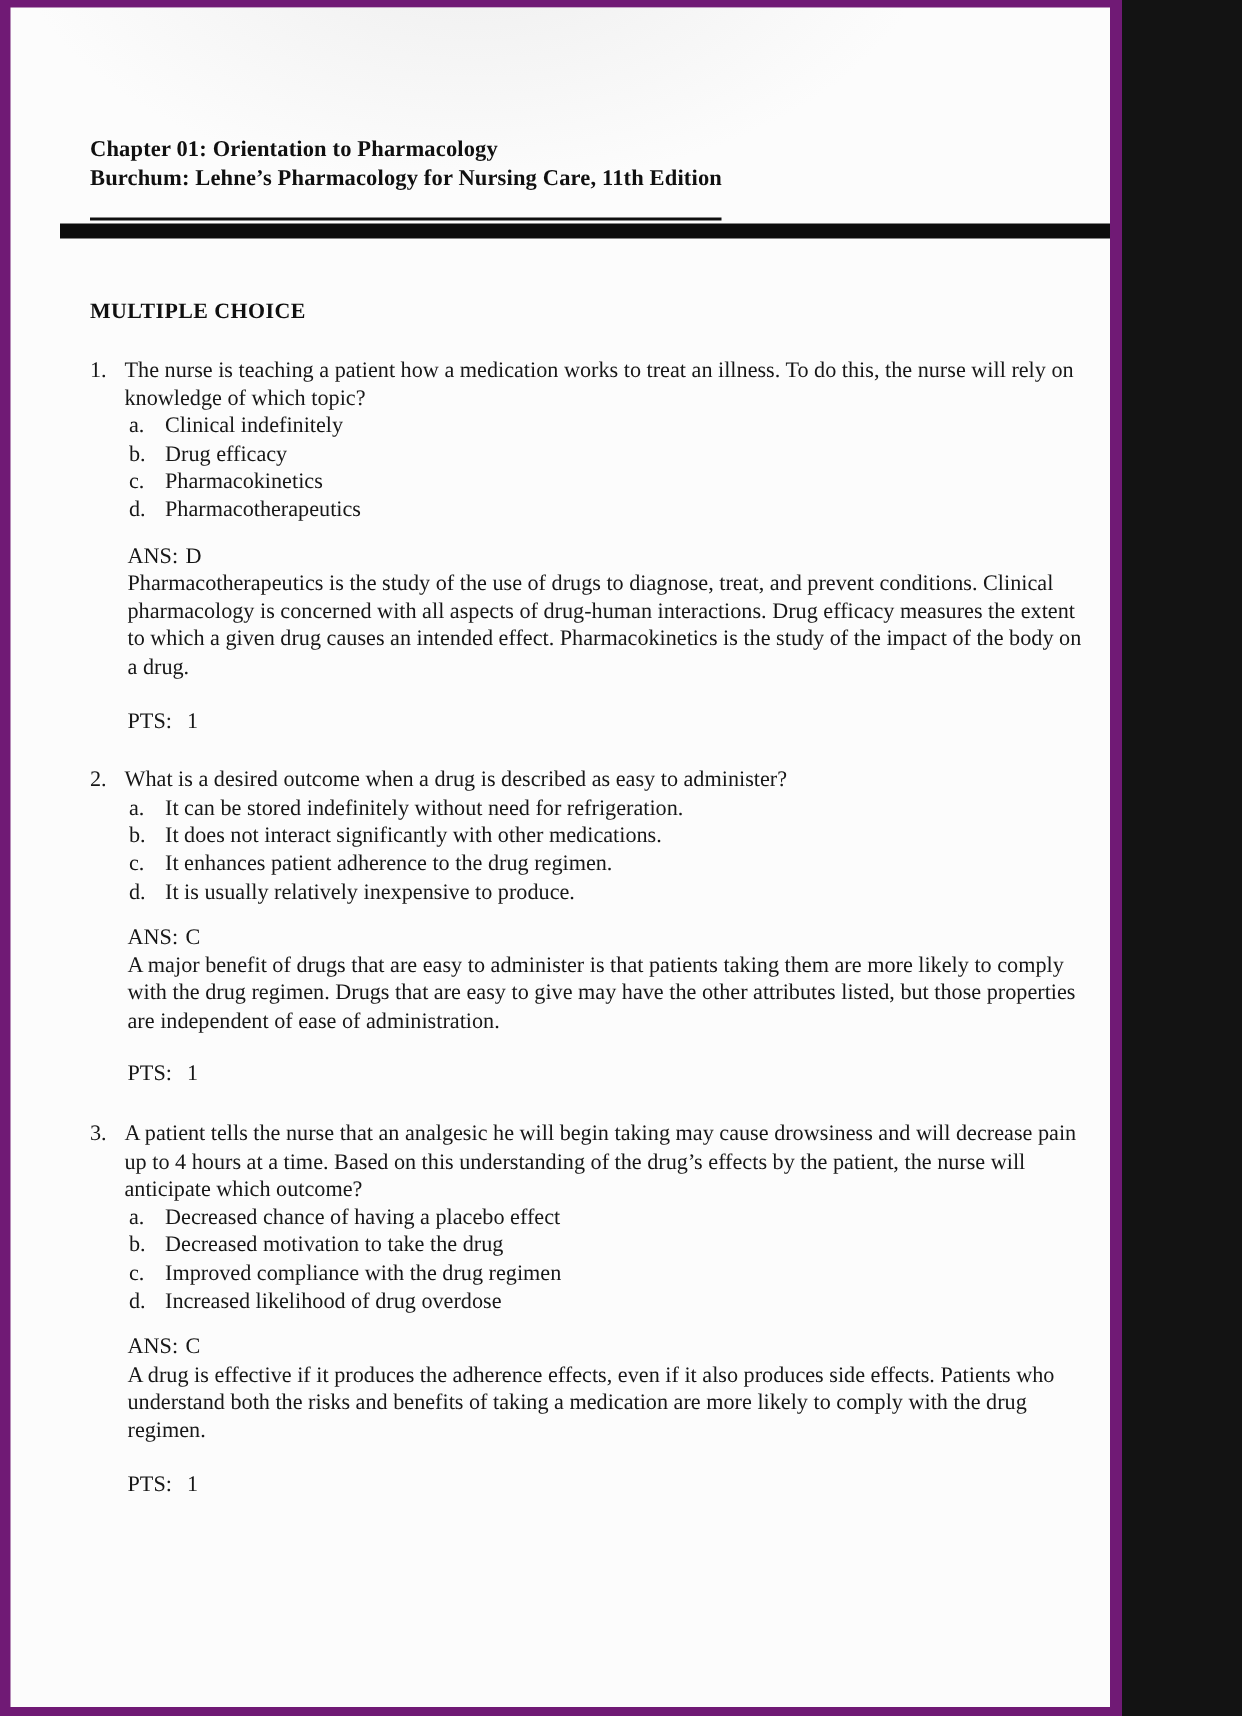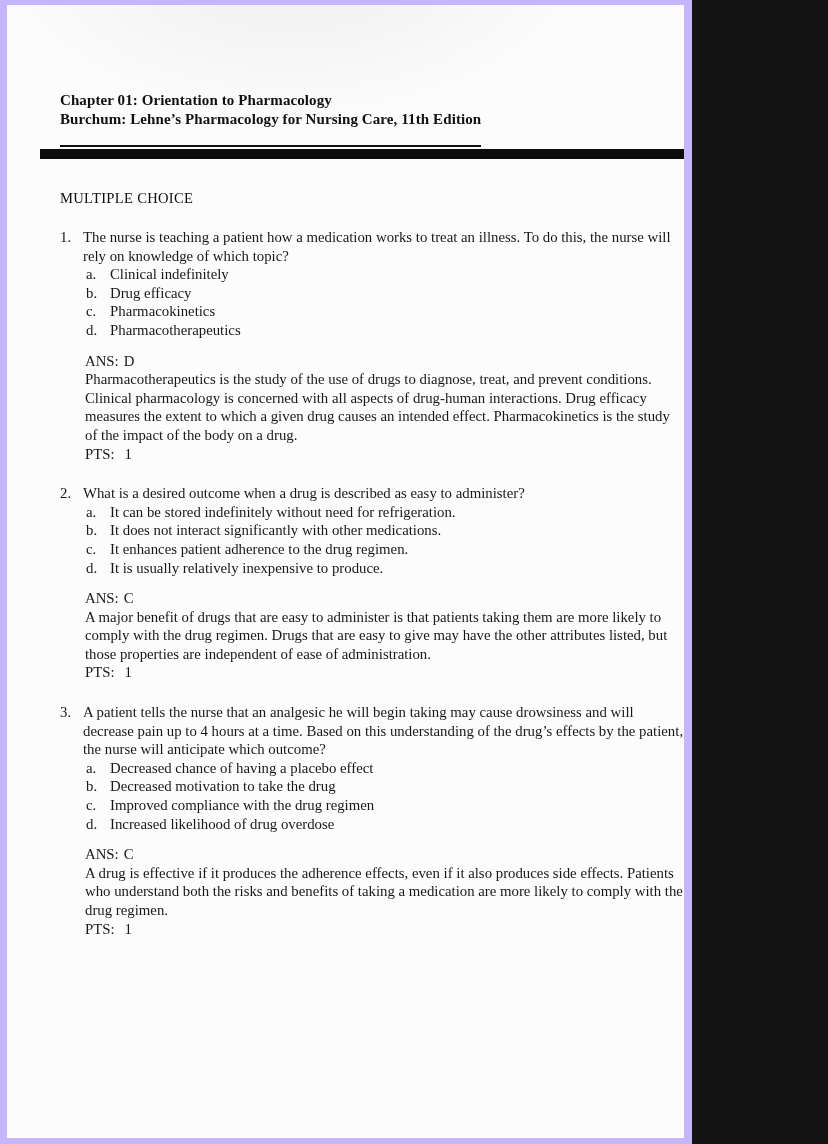--- a/index.html
+++ b/index.html
@@ -5,23 +5,23 @@
   html, body {
     margin: 0;
     padding: 0;
     width: 828px;
     height: 1144px;
     background: #131313;
     font-family: "Liberation Serif", serif;
   }
   .frame {
     position: relative;
-    width: 692px;
+    width: 748px;
     height: 1144px;
-    background: #c4b5fd;
+    background: #701a75;
     overflow: hidden;
   }
   .page {
     position: absolute;
     top: 5px;
     left: 7px;
     right: 8px;
     bottom: 6px;
     background:
       radial-gradient(ellipse 430px 250px at 42% -60px, #ededed 0%, rgba(252,252,252,0) 72%),
@@ -44,23 +44,23 @@
     border-bottom: 2.5px solid #101010;
     padding-bottom: 16px;
   }
   .divider-bar {
     width: 707px;
     height: 10px;
     background: #0c0c0c;
     margin: 2px 0 0 -20px;
   }
   .section-title {
-    margin-top: 31px;
+    margin-top: 41px;
     font-size: 14.6px;
-    font-weight: normal;
+    font-weight: bold;
     letter-spacing: 0.3px;
     color: #101010;
   }
   .body-text {
     font-size: 14.8px;
     line-height: 18.6px;
   }
   .question {
     display: flex;
     margin-top: 21px;
@@ -82,20 +82,21 @@
   }
   .opt-text {
     flex: 1;
   }
   .answer-block {
     margin-top: 12px;
     padding-left: 2px;
   }
   .ans-value { margin-left: 5px; }
   .pts-line {
+    margin-top: 17px;
     padding-left: 2px;
   }
   .pts-value { margin-left: 10px; }
 </style>
 </head>
 <body>
 
 <div class="frame">
   <div class="page">
     <div class="inner">

